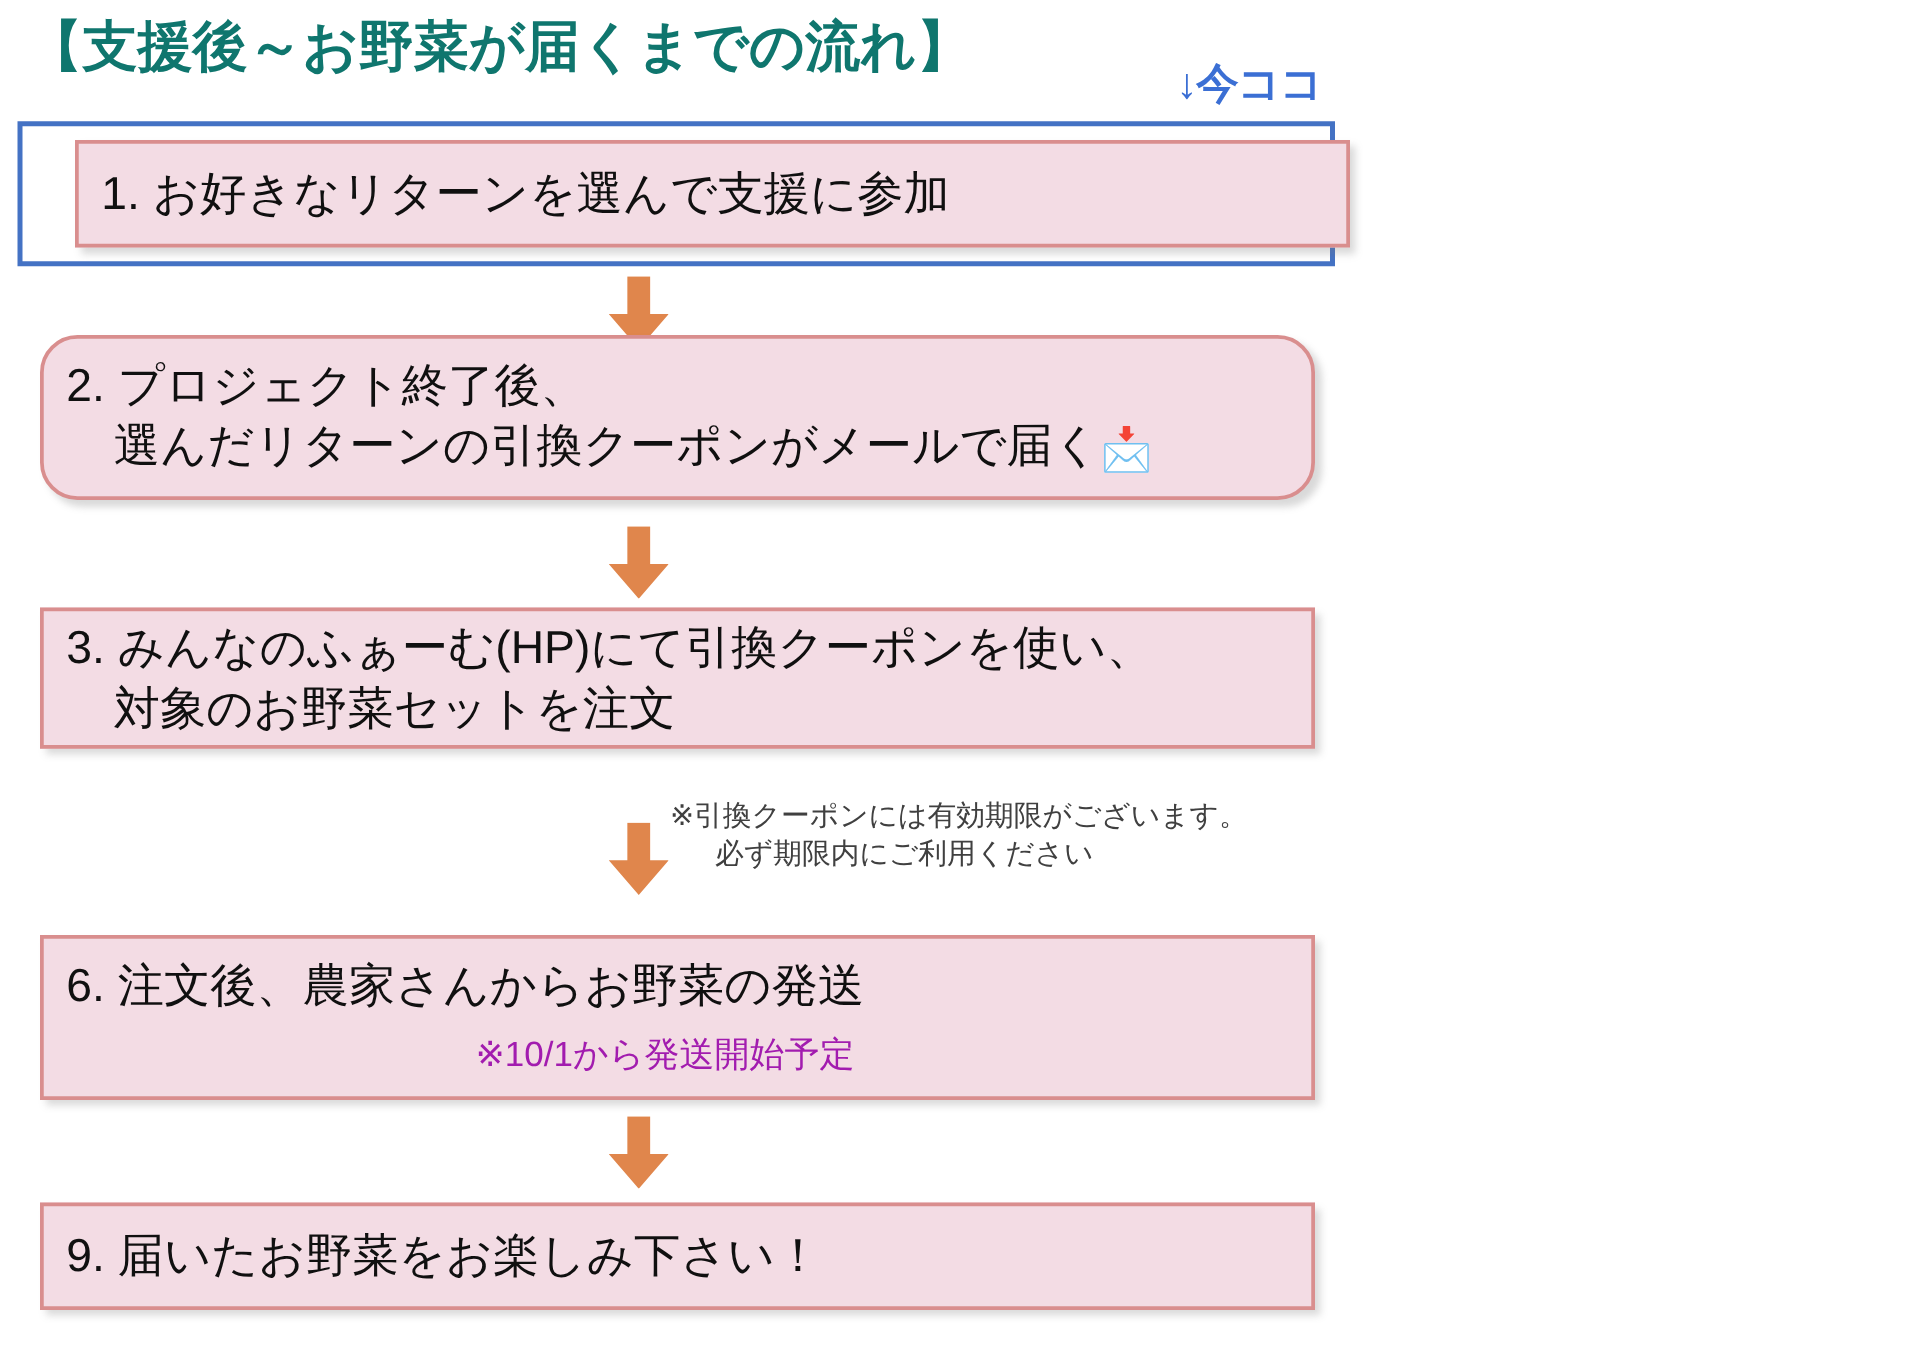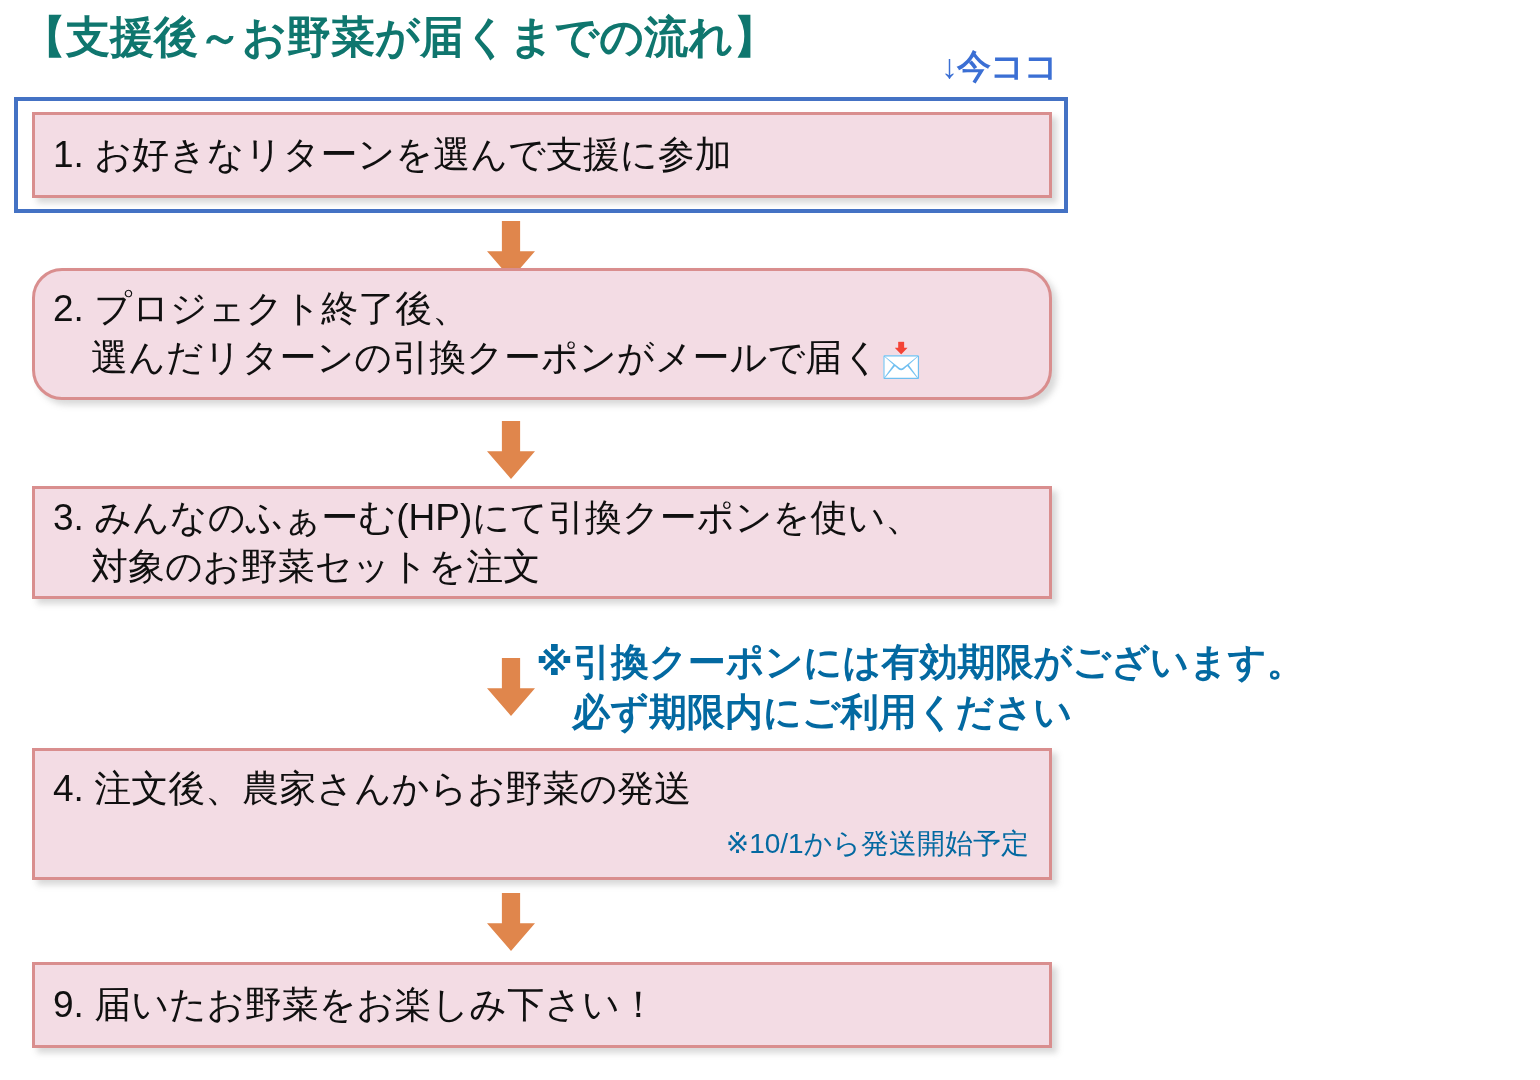--- a/index.html
+++ b/index.html
@@ -61,33 +61,33 @@
     color: #101010;
     padding: 0 0 0 18px;
     white-space: nowrap;
   }
   .step-text .indent {
     padding-left: 38px;
     display: block;
   }
   .step-note-inline {
     font-size: 28px;
-    text-align: right;
+    text-align: center;
     padding-right: 20px;
-    color: #0369a1;
+    color: #a21caf;
     white-space: nowrap;
     margin-top: 12px;
   }
   .emoji {
     font-size: 34px;
     vertical-align: -2px;
   }
 
   
-  #step-1-box  { top: 112px;  height: 86px;  }
+  #step-1-box  { top: 112px;  height: 86px; margin-left: 28px;  }
   #step-2-box  { top: 268px;  height: 132px; border-radius: 30px; }
   #step-3-box  { top: 486px;  height: 113px; }
   #step-4-box  { top: 748px;  height: 132px; }
   #step-5-box  { top: 962px;  height: 86px;  }
 
   
   .highlight-frame {
     position: absolute;
     left: 14px;
     top: 97px;
@@ -109,24 +109,24 @@
   #arrow-1 { left: 487px; top: 221px; }
   #arrow-2 { left: 487px; top: 421px; }
   #arrow-3 { left: 487px; top: 658px; }
   #arrow-4 { left: 487px; top: 893px; }
 
   
   .coupon-warning {
     position: absolute;
     left: 536px;
     top: 637px;
-    font-size: 38px;
-    font-weight: bold;
+    font-size: 23px;
+    font-weight: normal;
     line-height: 1.32;
-    color: #0369a1;
+    color: #404040;
     white-space: nowrap;
   }
   .coupon-warning .line-2 {
     display: block;
     padding-left: 36px;
   }
 </style>
 </head>
 <body>
 
@@ -159,21 +159,21 @@
 </div>
 
 <div class="arrow-down" id="arrow-3"></div>
 
 <div class="coupon-warning">
   <span>※引換クーポンには有効期限がございます。</span>
   <span class="line-2">必ず期限内にご利用ください</span>
 </div>
 
 <div class="step-box" id="step-4-box">
-  <div class="step-text">4. 注文後、農家さんからお野菜の発送</div>
+  <div class="step-text">6. 注文後、農家さんからお野菜の発送</div>
   <div class="step-note-inline">※10/1から発送開始予定</div>
 </div>
 
 <div class="arrow-down" id="arrow-4"></div>
 
 <div class="step-box" id="step-5-box">
   <div class="step-text">9. 届いたお野菜をお楽しみ下さい！</div>
 </div>
 
 </body></html>

